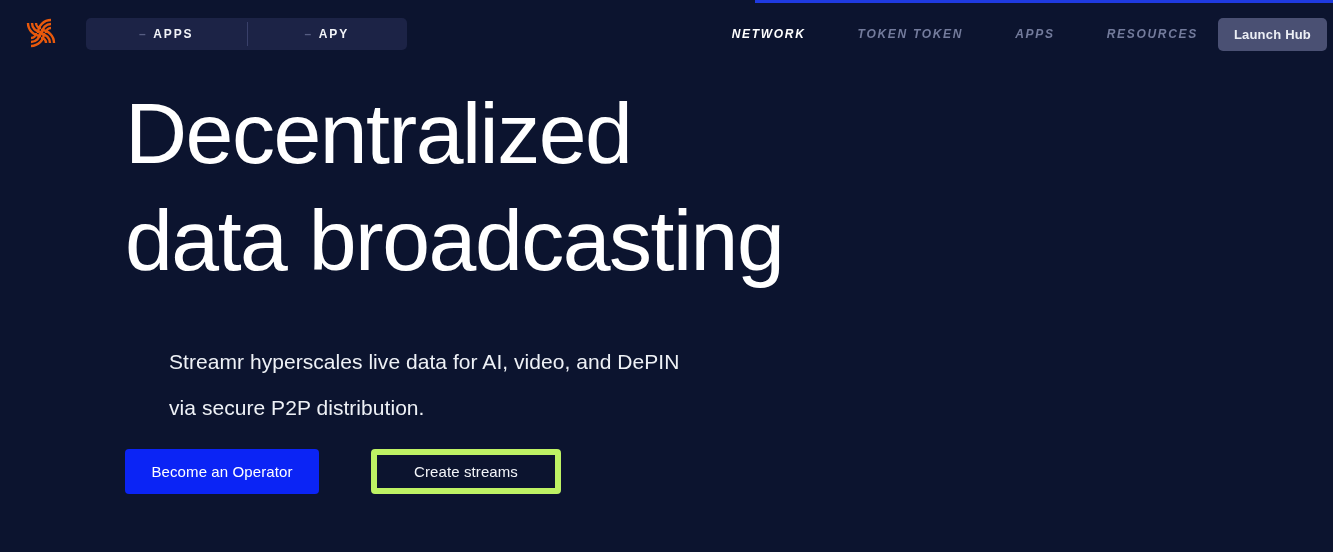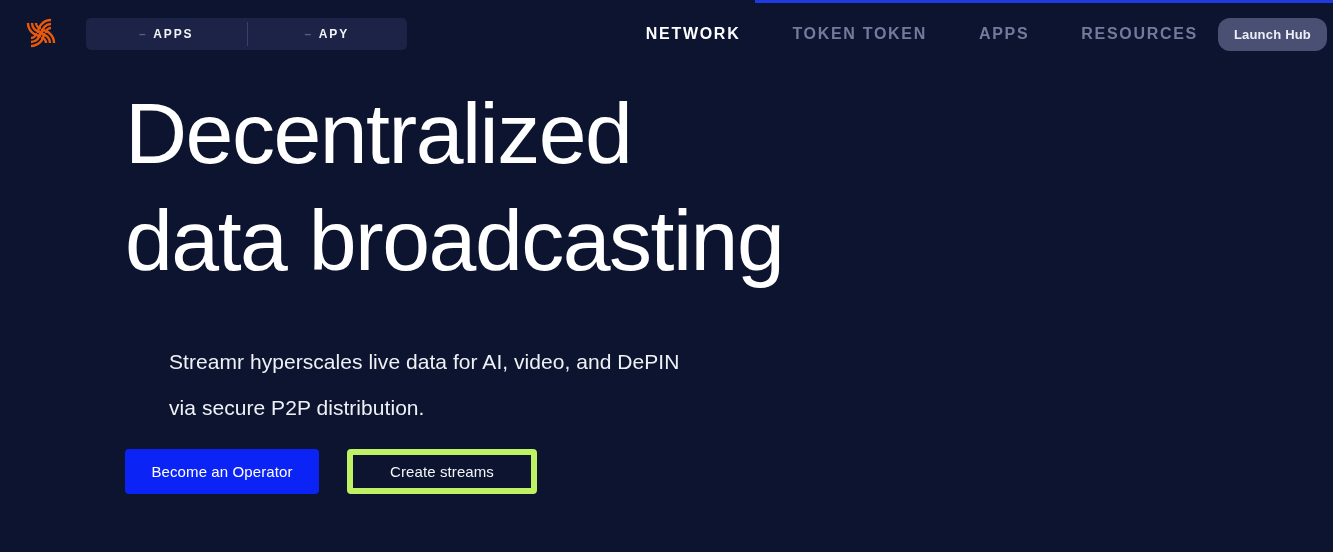--- a/index.html
+++ b/index.html
@@ -80,38 +80,39 @@
     line-height:1;
   }
 
   
   .nav {
     position:absolute; right:109px; top:0; height:68px;
     display:flex; align-items:center; gap:0;
   }
   .nav-link {
     color:#737b9c;
-    font-size:16px;
+    font-size:12px;
     font-weight:700;
     letter-spacing:1.7px;
     text-decoration:none;
     padding:0 26px;
     white-space:nowrap;
     cursor:pointer;
+    font-style:italic;
   }
   .nav-link.active { color:#ffffff; }
 
   .launch-hub {
     position:absolute; right:6px; top:18px;
     height:33px;
     padding:0 16px;
     display:flex; align-items:center; justify-content:center;
     background:#4a5073;
     border:none;
-    border-radius:12px;
+    border-radius:5px;
     color:#eceff5;
     font-family:"Liberation Sans", sans-serif;
     font-size:13px;
     font-weight:700;
     letter-spacing:0.2px;
     cursor:pointer;
   }
 
   
   .hero { position:absolute; left:125px; top:80px; width:900px; }
@@ -132,21 +133,21 @@
     font-size:21px;
     font-weight:400;
     line-height:46px;
     white-space:pre-line;
     letter-spacing:0.05px;
     margin-left:44px;
   }
 
   .cta-row {
     position:absolute; left:125px; top:449px;
-    display:flex; align-items:center; gap:28px;
+    display:flex; align-items:center; gap:52px;
   }
   .btn {
     height:45px;
     display:inline-flex;
     align-items:center;
     justify-content:center;
     font-family:"Liberation Sans", sans-serif;
     font-size:15px;
     font-weight:400;
     letter-spacing:0.1px;

